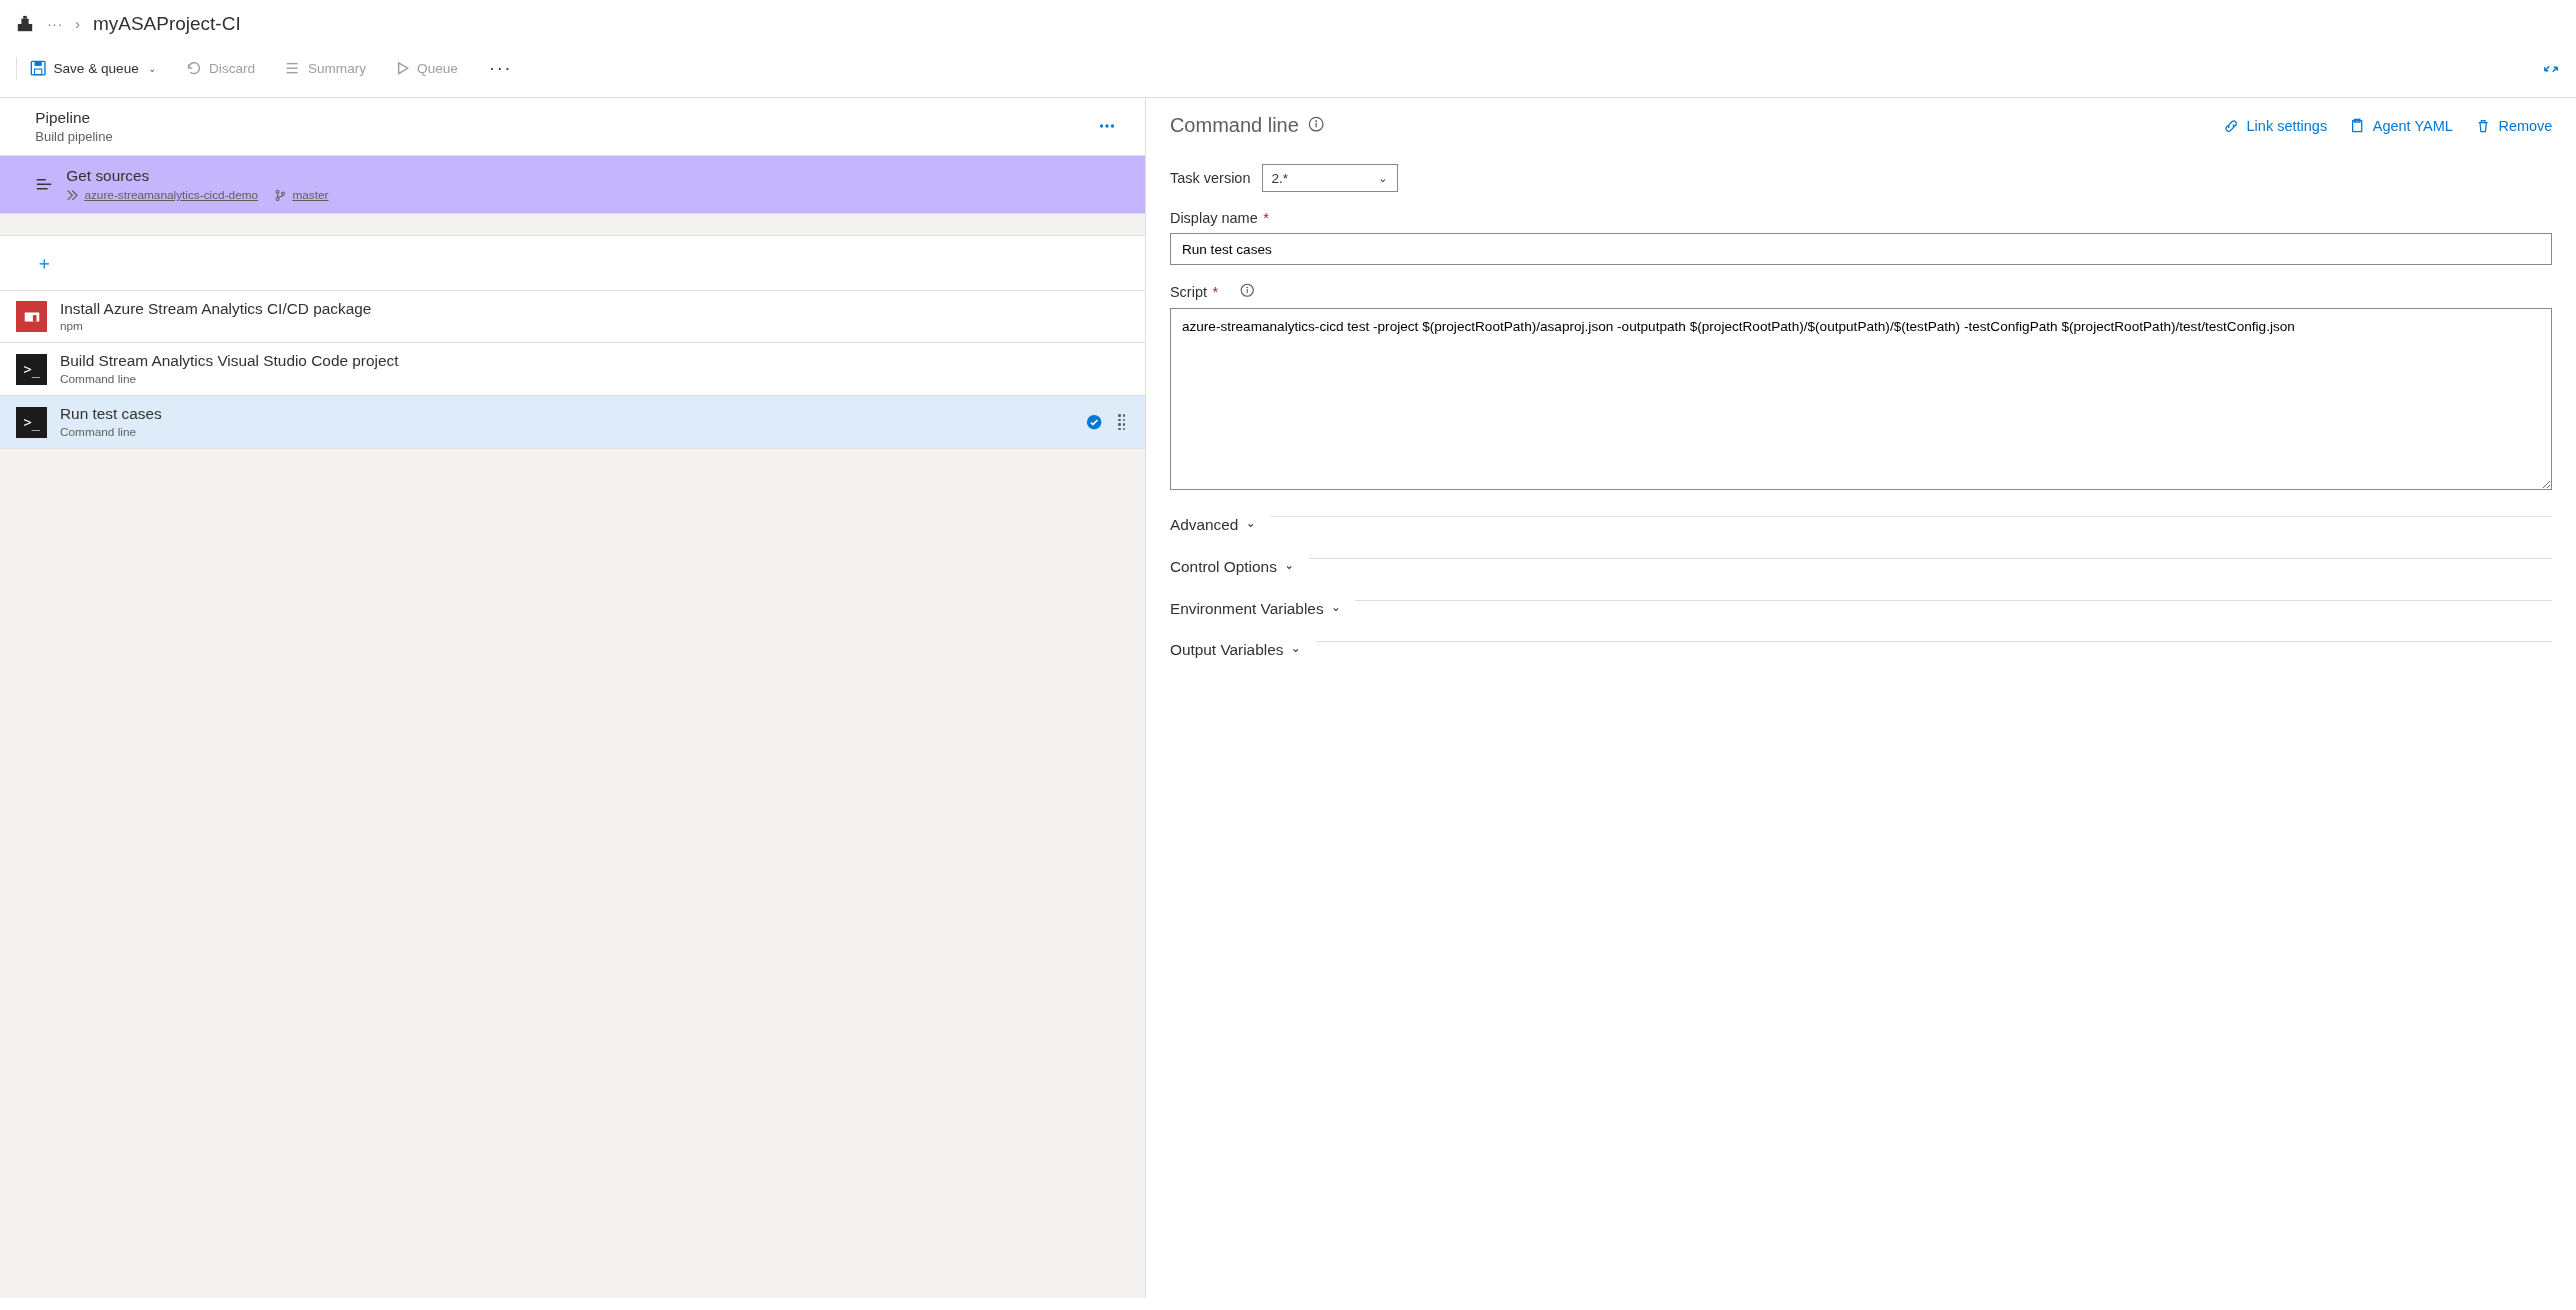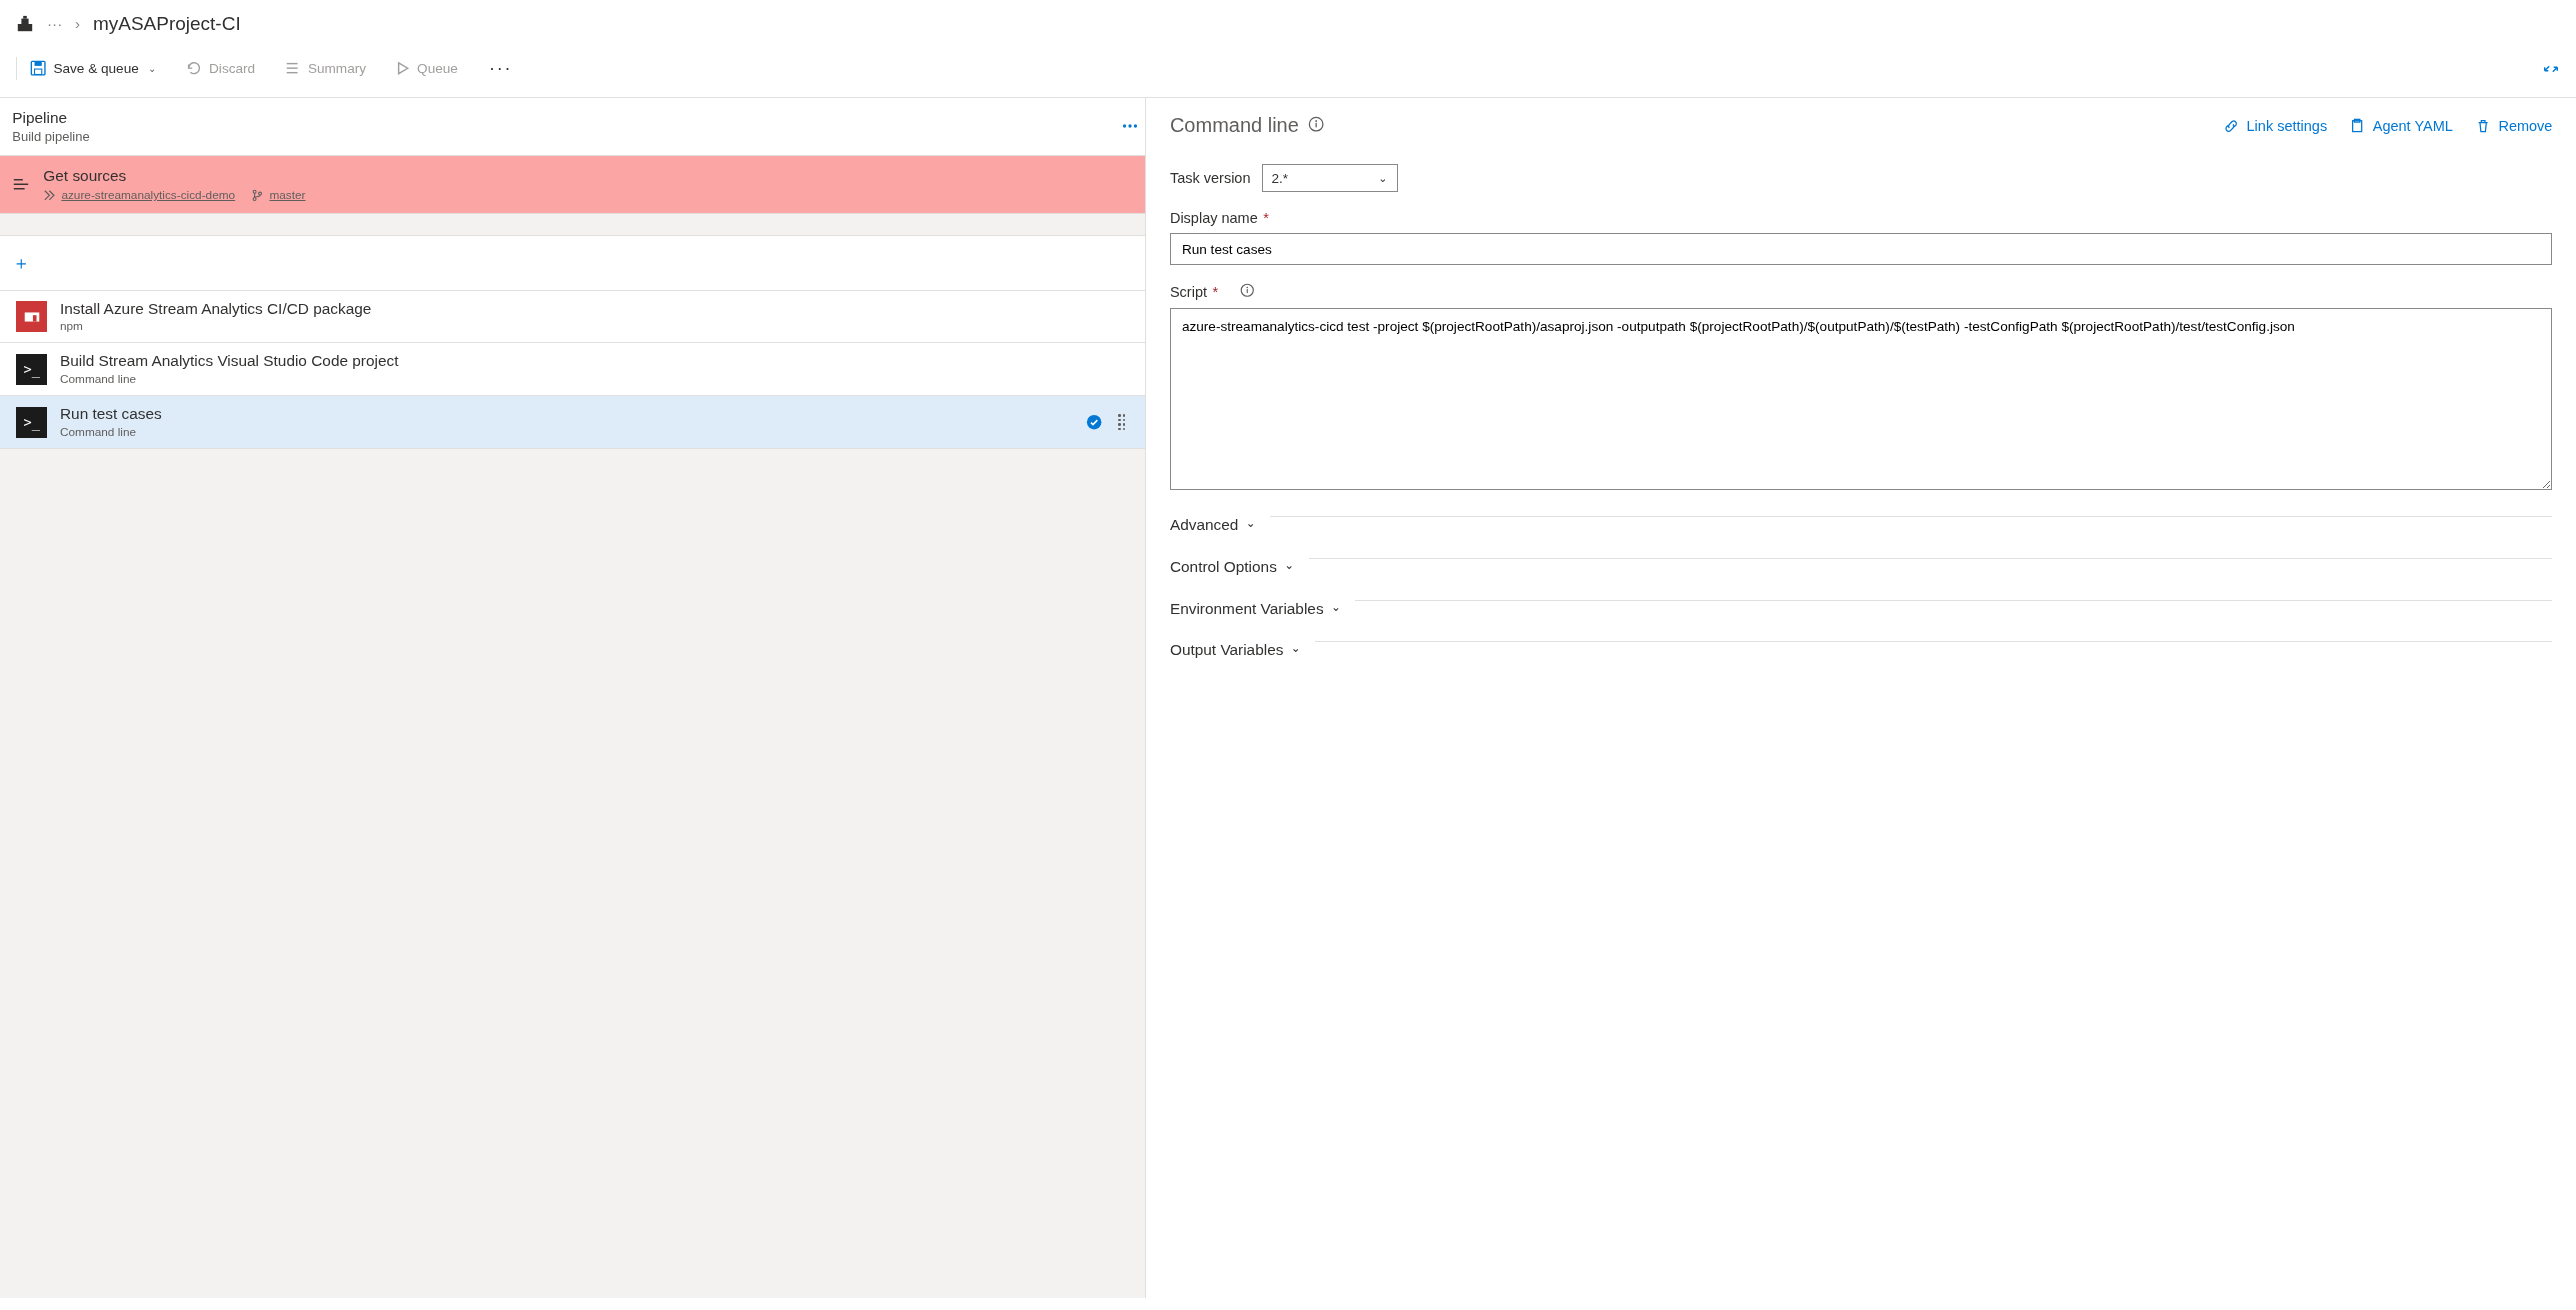--- a/index.html
+++ b/index.html
@@ -62,25 +62,25 @@
   }
   .right-pane {
     flex: 1;
     padding: 16.3px 23.6px 25.4px 23.6px;
     background: #fff;
   }
 
   
   .row {
     display: flex; align-items: center;
-    padding: 11px 5px;
+    padding: 11px 28px;
     border-bottom: 0.9px solid #e1dfdd;
     background: #fff;
   }
-  .row.grey { background: #fca5a5; }
+  .row.grey { background: #c4b5fd; }
   .row .row-icon { width: 31px; display:flex; justify-content:center; }
   .row .row-body { flex: 1; margin-left: 7.3px; }
   .row .row-title { font-size: 15.4px; }
   .row .row-sub { font-size: 13px; color: #605e5c; margin-top: 1.8px; }
   .row .row-sub-inline { display:flex; align-items:center; gap:16.3px; margin-top:3.6px; font-size:11.8px; color:#605e5c;text-decoration:underline;}
   .row .row-sub-inline .sub-item { display:inline-flex; align-items:center; gap:5.4px; }
   .row .row-action { color:#0078d4; font-size:18px; padding:3.6px 7.3px; cursor:pointer; }
   .row .kebab svg { display:block; }
   .agent-sep { height: 22px; background:#f3f2f1; border-bottom:0.9px solid #e1dfdd; }
 

